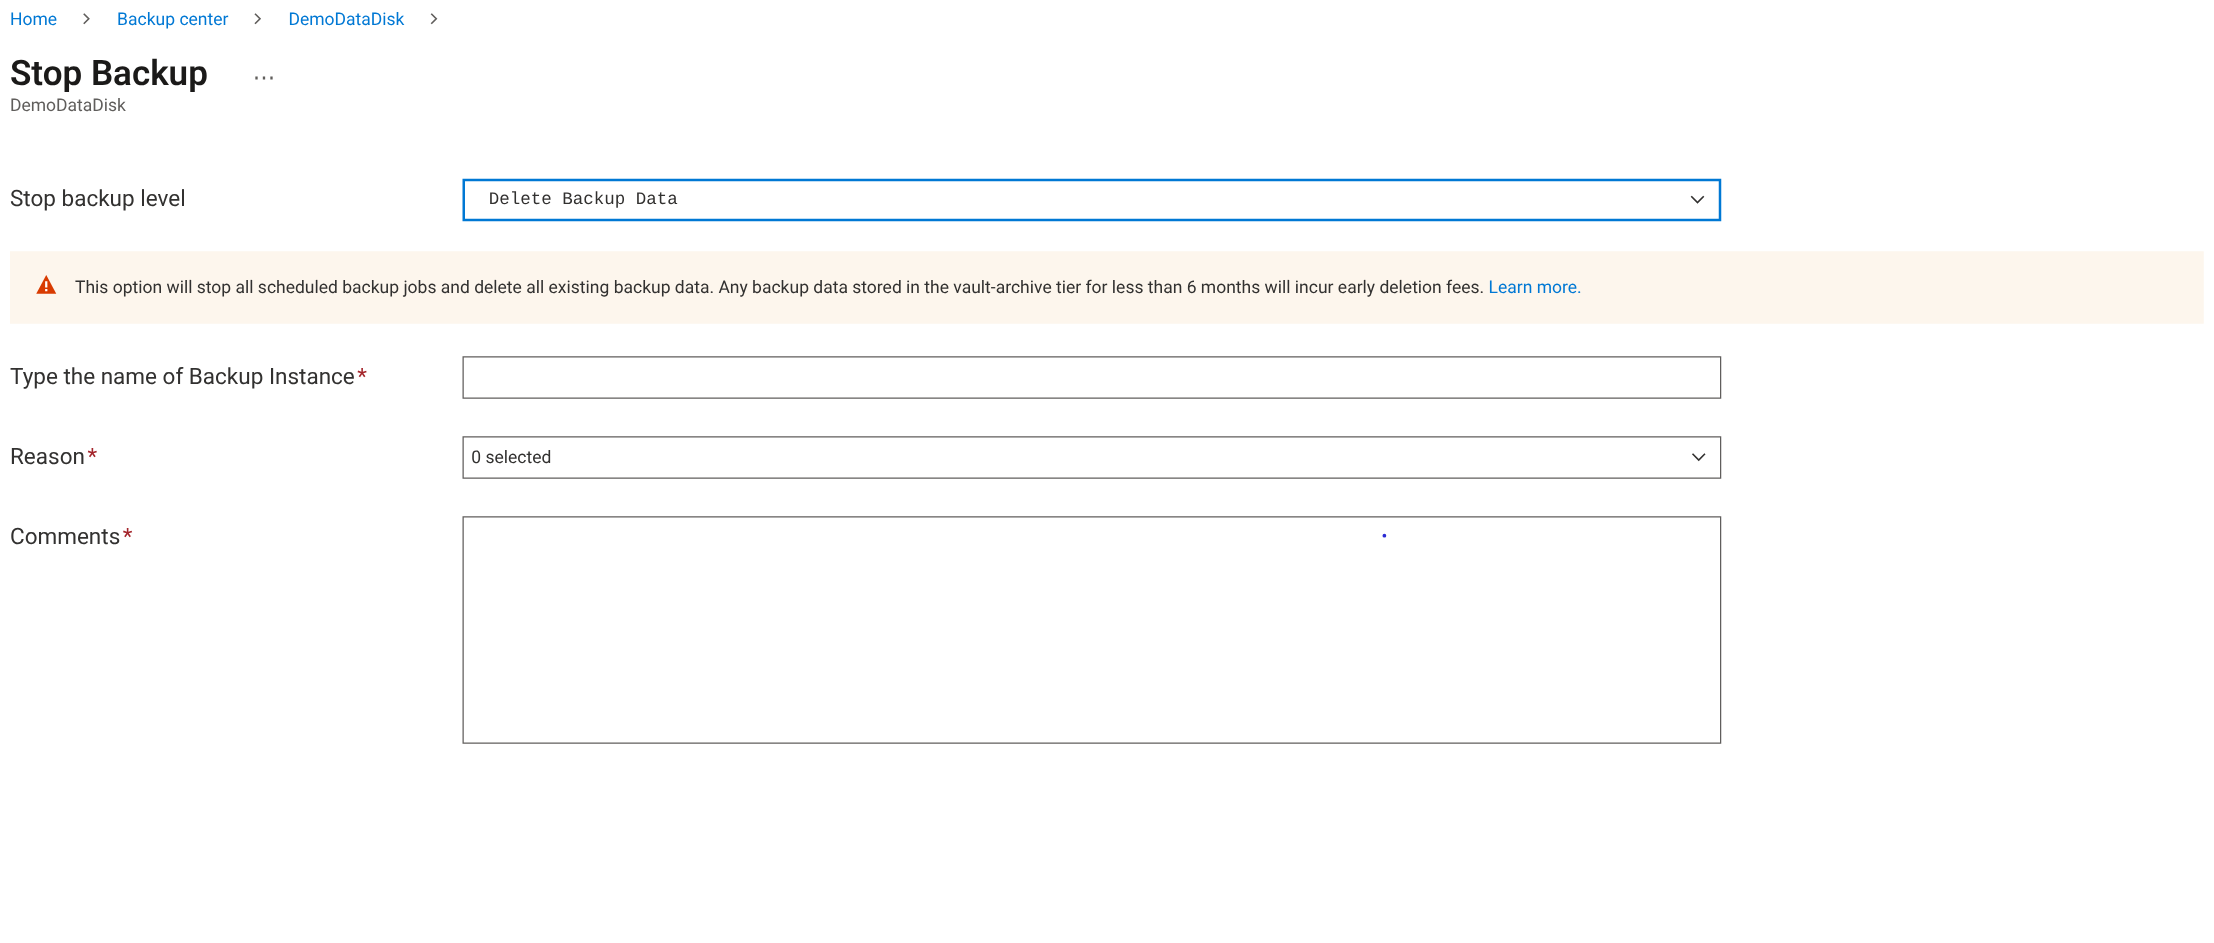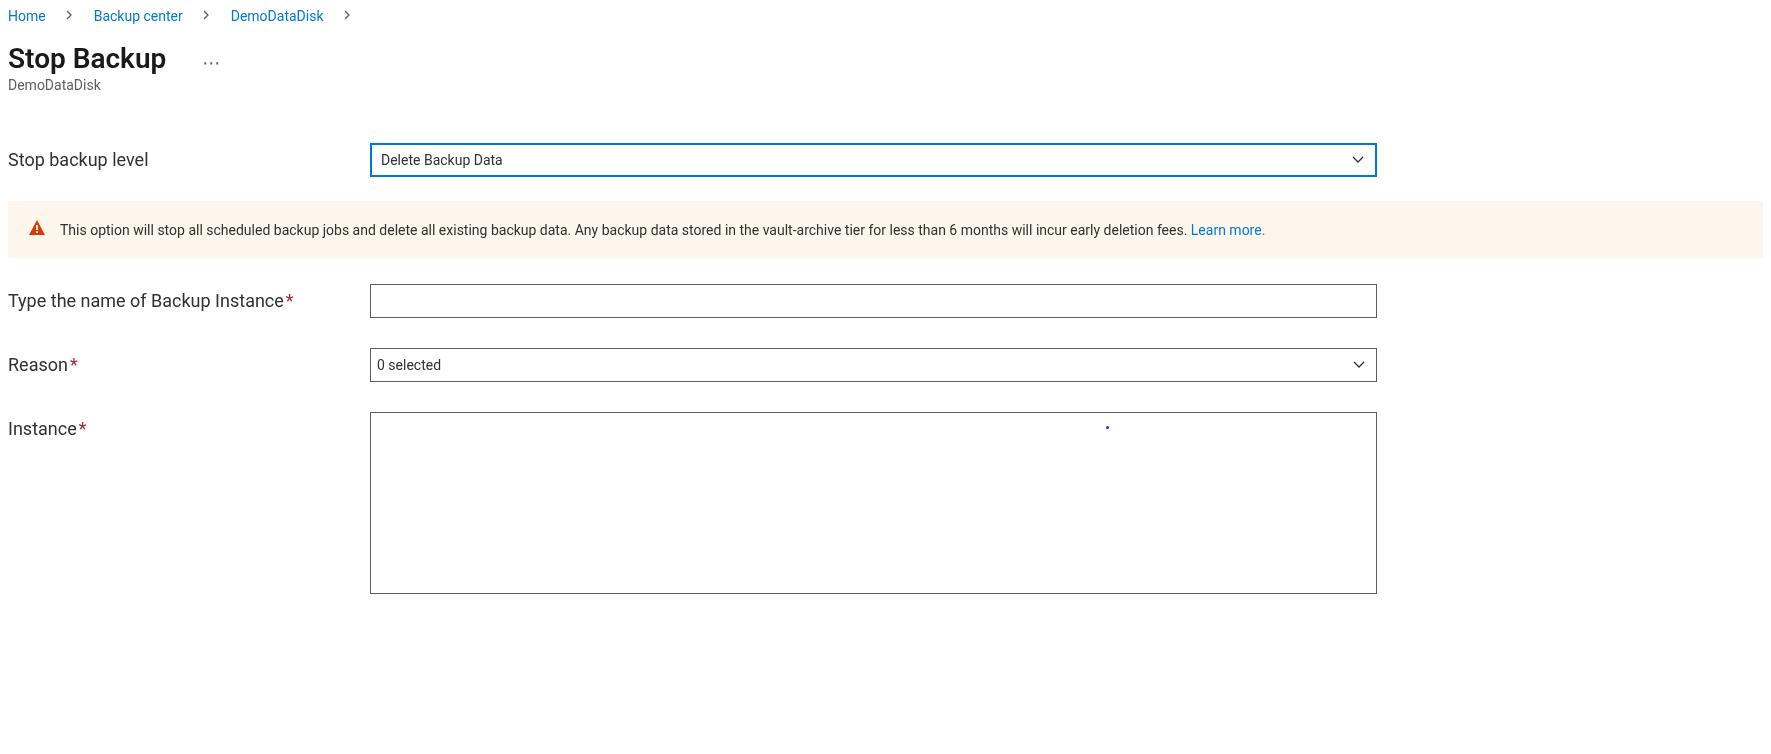--- a/index.html
+++ b/index.html
@@ -80,21 +80,22 @@
       height: 34px;
       display: flex;
       align-items: center;
       padding: 0 6px;
       font-size: 14px;
       background: #ffffff;
       cursor: pointer;
     }
     .select-control.focused {
       border: 2px solid #0078d4;
-      padding: 0 9px;
+      padding: 0 19px;
+      font-family: Liberation Mono, monospace;
     }
     .select-control .chevron {
       position: absolute;
       right: 10px;
       top: 50%;
       transform: translateY(-50%);
     }
     .text-input {
       width: 100%;
       height: 34px;
@@ -234,19 +235,19 @@
         <svg width="14" height="10" viewBox="0 0 14 10">
             <path d="M2 2 L7 7 L12 2" stroke="#323130" stroke-width="1.3" fill="none"></path>
           </svg>
       </span>
     </div>
   </div>
 </div>
 
 <div class="form-row">
   <div class="form-label">
-    <span>Instance</span><span class="required">*</span>
+    <span>Comments</span><span class="required">*</span>
   </div>
   <div class="form-control-wrap textarea-wrap">
     <textarea class="textarea-input" style=""></textarea>
     <div class="blue-dot"></div>
   </div>
 </div>
 
 </body></html>

